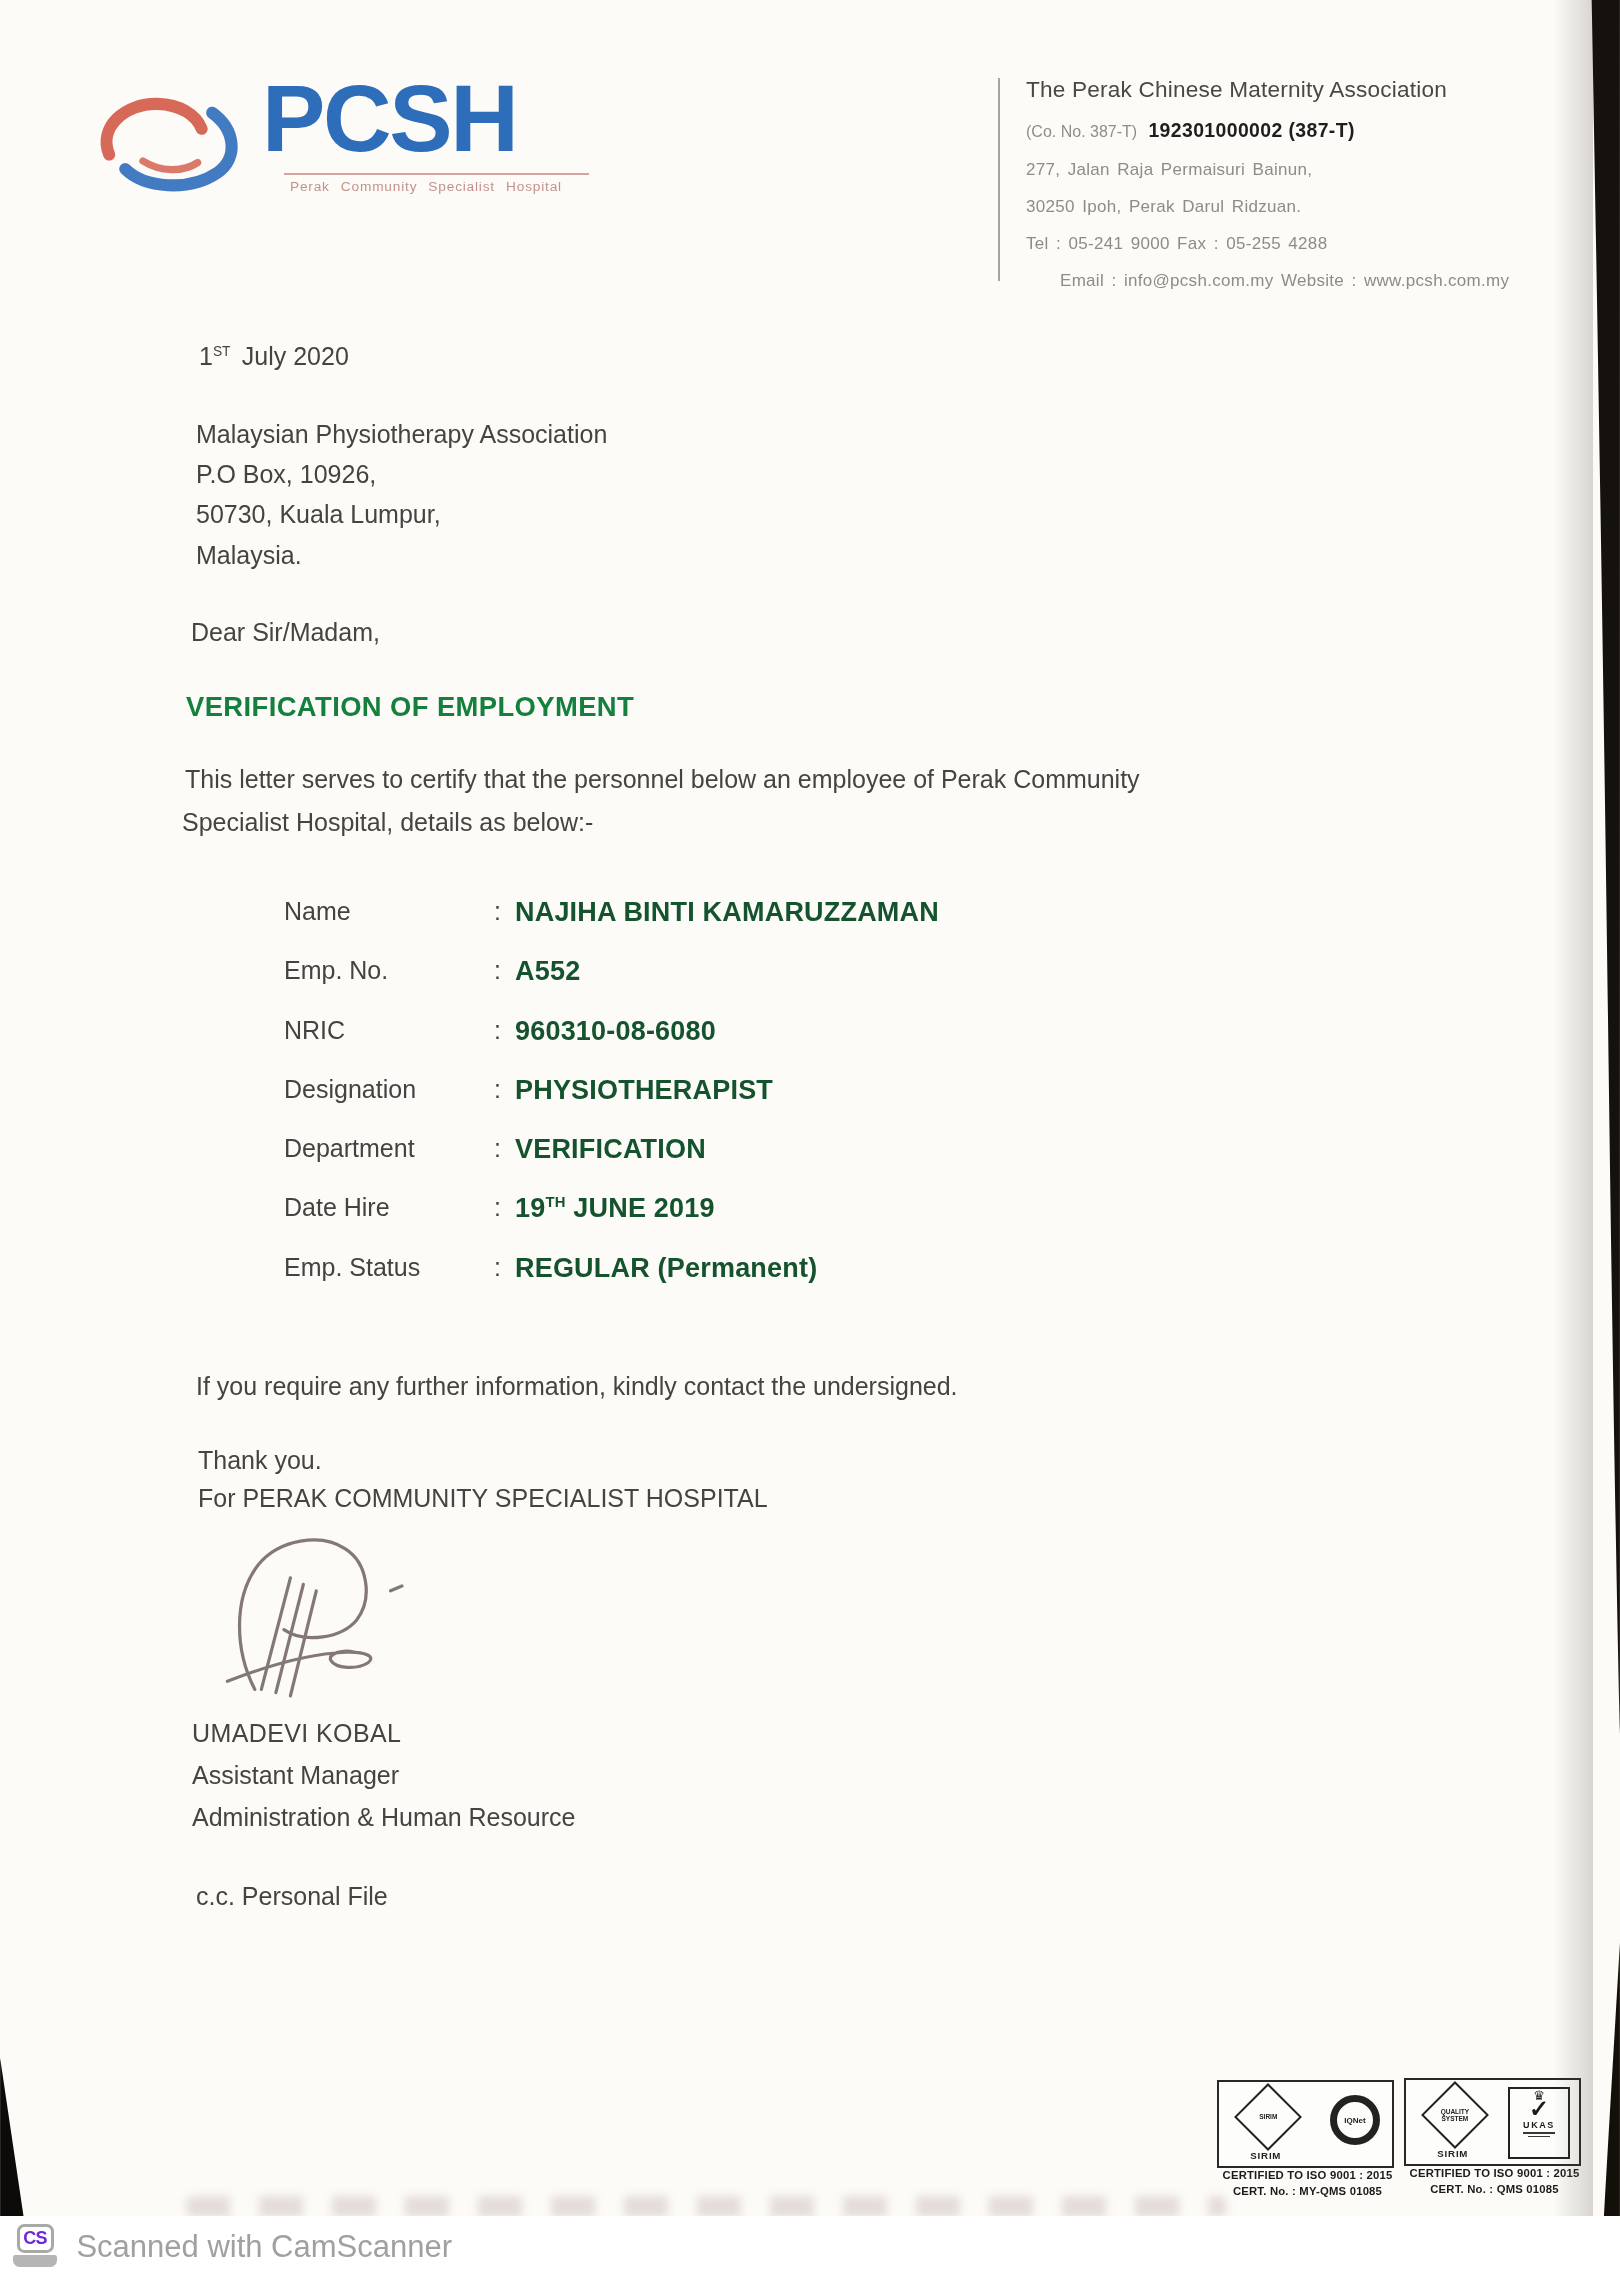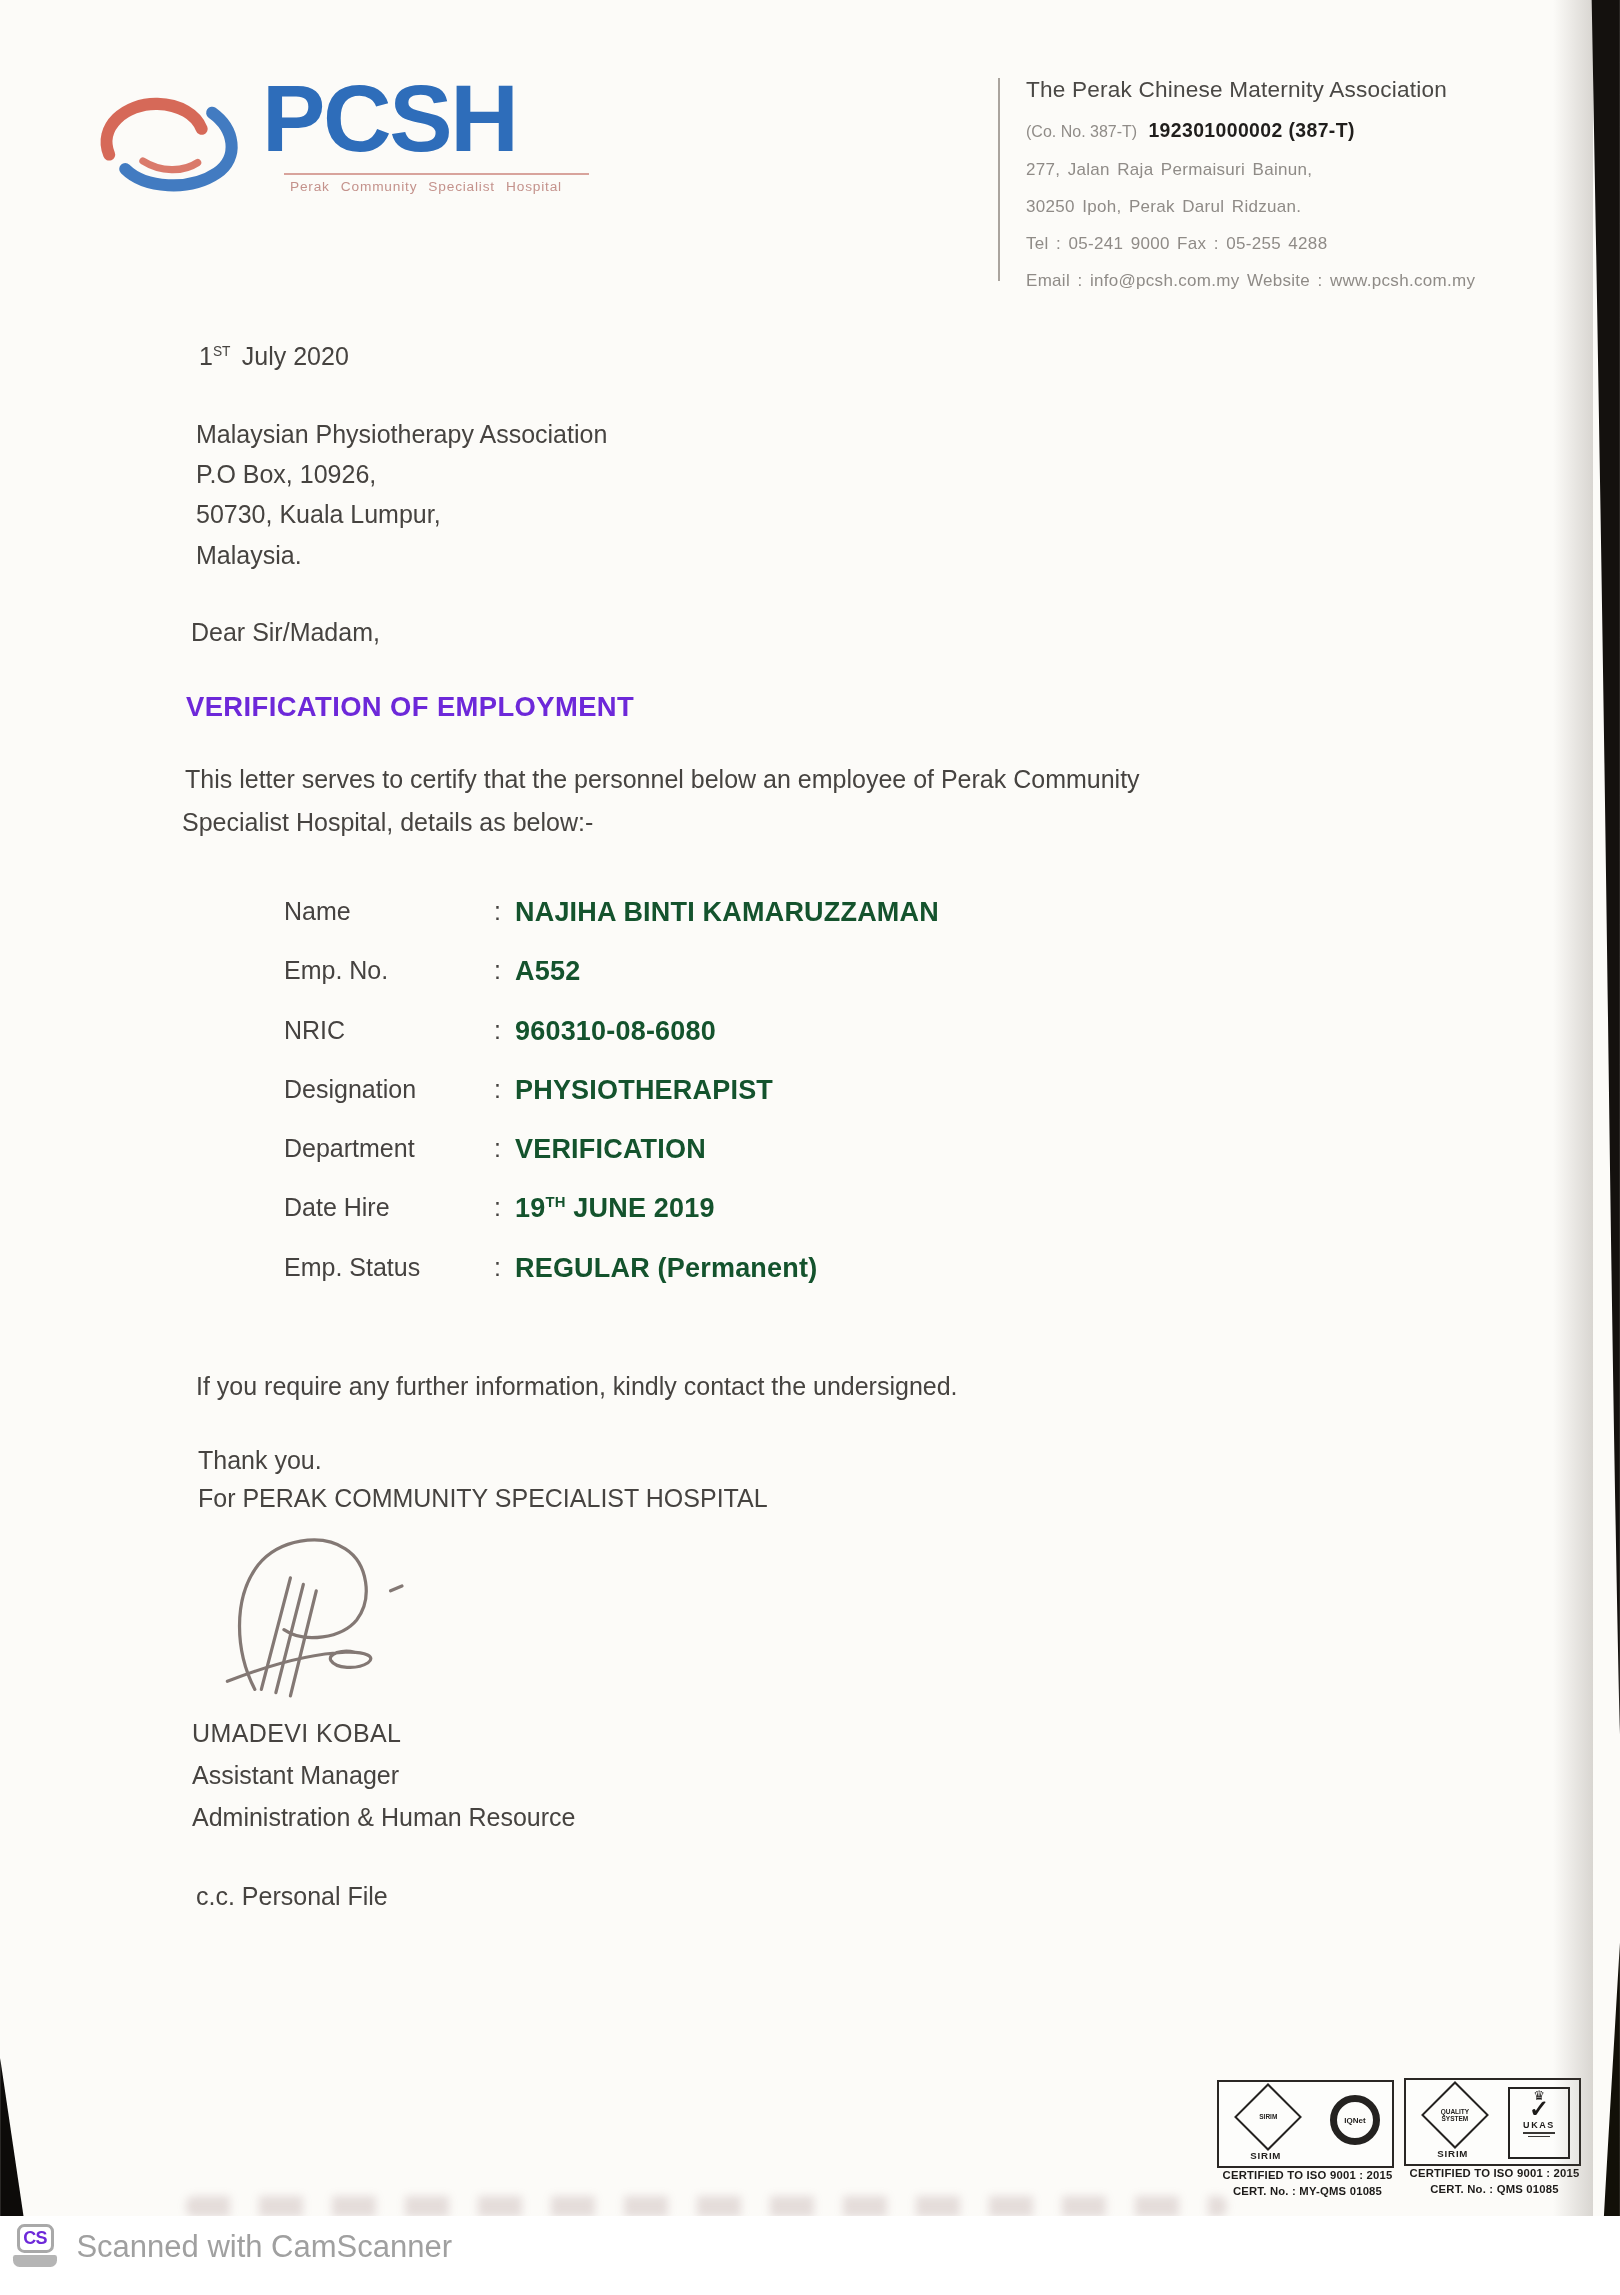--- a/index.html
+++ b/index.html
@@ -19,21 +19,21 @@
   .assoc{left:1026px;color:#8f8b87;}
   .assoc-name{top:77px;font-size:22.6px;font-weight:500;color:#4a4845;letter-spacing:0.2px;}
   .assoc-line{font-size:17px;word-spacing:2.4px;letter-spacing:0.3px;}
   .co-no{font-size:16px;color:#908c88;}
   .reg-no{font-size:19.4px;font-weight:700;color:#201e1c;margin-left:11.3px;letter-spacing:0.4px;}
 
   
   .txt{color:#464340;font-size:25px;}
   .date-sup,.sup{font-size:.55em;vertical-align:super;font-weight:inherit;}
   .date-rest{margin-left:11.3px;}
-  .subject{font-size:27.4px;font-weight:700;color:#6d28d9;letter-spacing:0.4px;}
+  .subject{font-size:27.4px;font-weight:700;color:#15803d;letter-spacing:0.4px;}
   .detail-label{position:absolute;left:284px;font-size:25px;color:#454240;}
   .detail-colon{position:absolute;left:494px;font-size:25px;color:#454240;}
   .detail-value{position:absolute;left:515px;font-size:27px;font-weight:700;color:#14532d;letter-spacing:0.2px;}
   .sig-svg{left:208px;top:1531px;}
 
   
   .cert-group{width:181px;}
   .cert-box{position:absolute;left:0;top:0;width:173px;height:84px;border:2.4px solid #2a2724;background:#fdfdfb;}
   .diamond-wrap{position:absolute;left:11.3px;top:3.2px;width:71px;height:66px;}
   .diamond{position:absolute;left:13.7px;top:8px;width:44px;height:44px;border:2.4px solid #242220;
@@ -87,21 +87,21 @@
 
   <div class="abs lh-divider"></div>
 
   <div class="abs assoc assoc-name" style="top:77px;left:1026px;">The Perak Chinese Maternity Association</div>
   <div class="abs" style="top:119px;left:1026px;">
     <span class="co-no">(Co. No. 387-T)</span><span class="reg-no">192301000002 (387-T)</span>
   </div>
   <div class="abs assoc assoc-line" style="top:160px;left:1026px;">277, Jalan Raja Permaisuri Bainun,</div>
   <div class="abs assoc assoc-line" style="top:197px;left:1026px;">30250 Ipoh, Perak Darul Ridzuan.</div>
   <div class="abs assoc assoc-line" style="top:234px;left:1026px;">Tel : 05-241 9000   Fax : 05-255 4288</div>
-  <div class="abs assoc assoc-line" style="top:271px;left:1026px;">Email : info@pcsh.com.my   Website : www.pcsh.com.my</div>
+  <div class="abs assoc assoc-line" style="top:271px;left:1060px;">Email : info@pcsh.com.my   Website : www.pcsh.com.my</div>
 
   <div class="abs txt" style="left:199px;top:342px;">
     <span>1</span><span class="date-sup">ST</span><span class="date-rest">July 2020</span>
   </div>
 
   <div class="abs txt" style="left:196px;top:420px;">Malaysian Physiotherapy Association</div>
   <div class="abs txt" style="left:196px;top:460px;">P.O Box, 10926,</div>
   <div class="abs txt" style="left:196px;top:500px;">50730, Kuala Lumpur,</div>
   <div class="abs txt" style="left:196px;top:541px;">Malaysia.</div>
 

